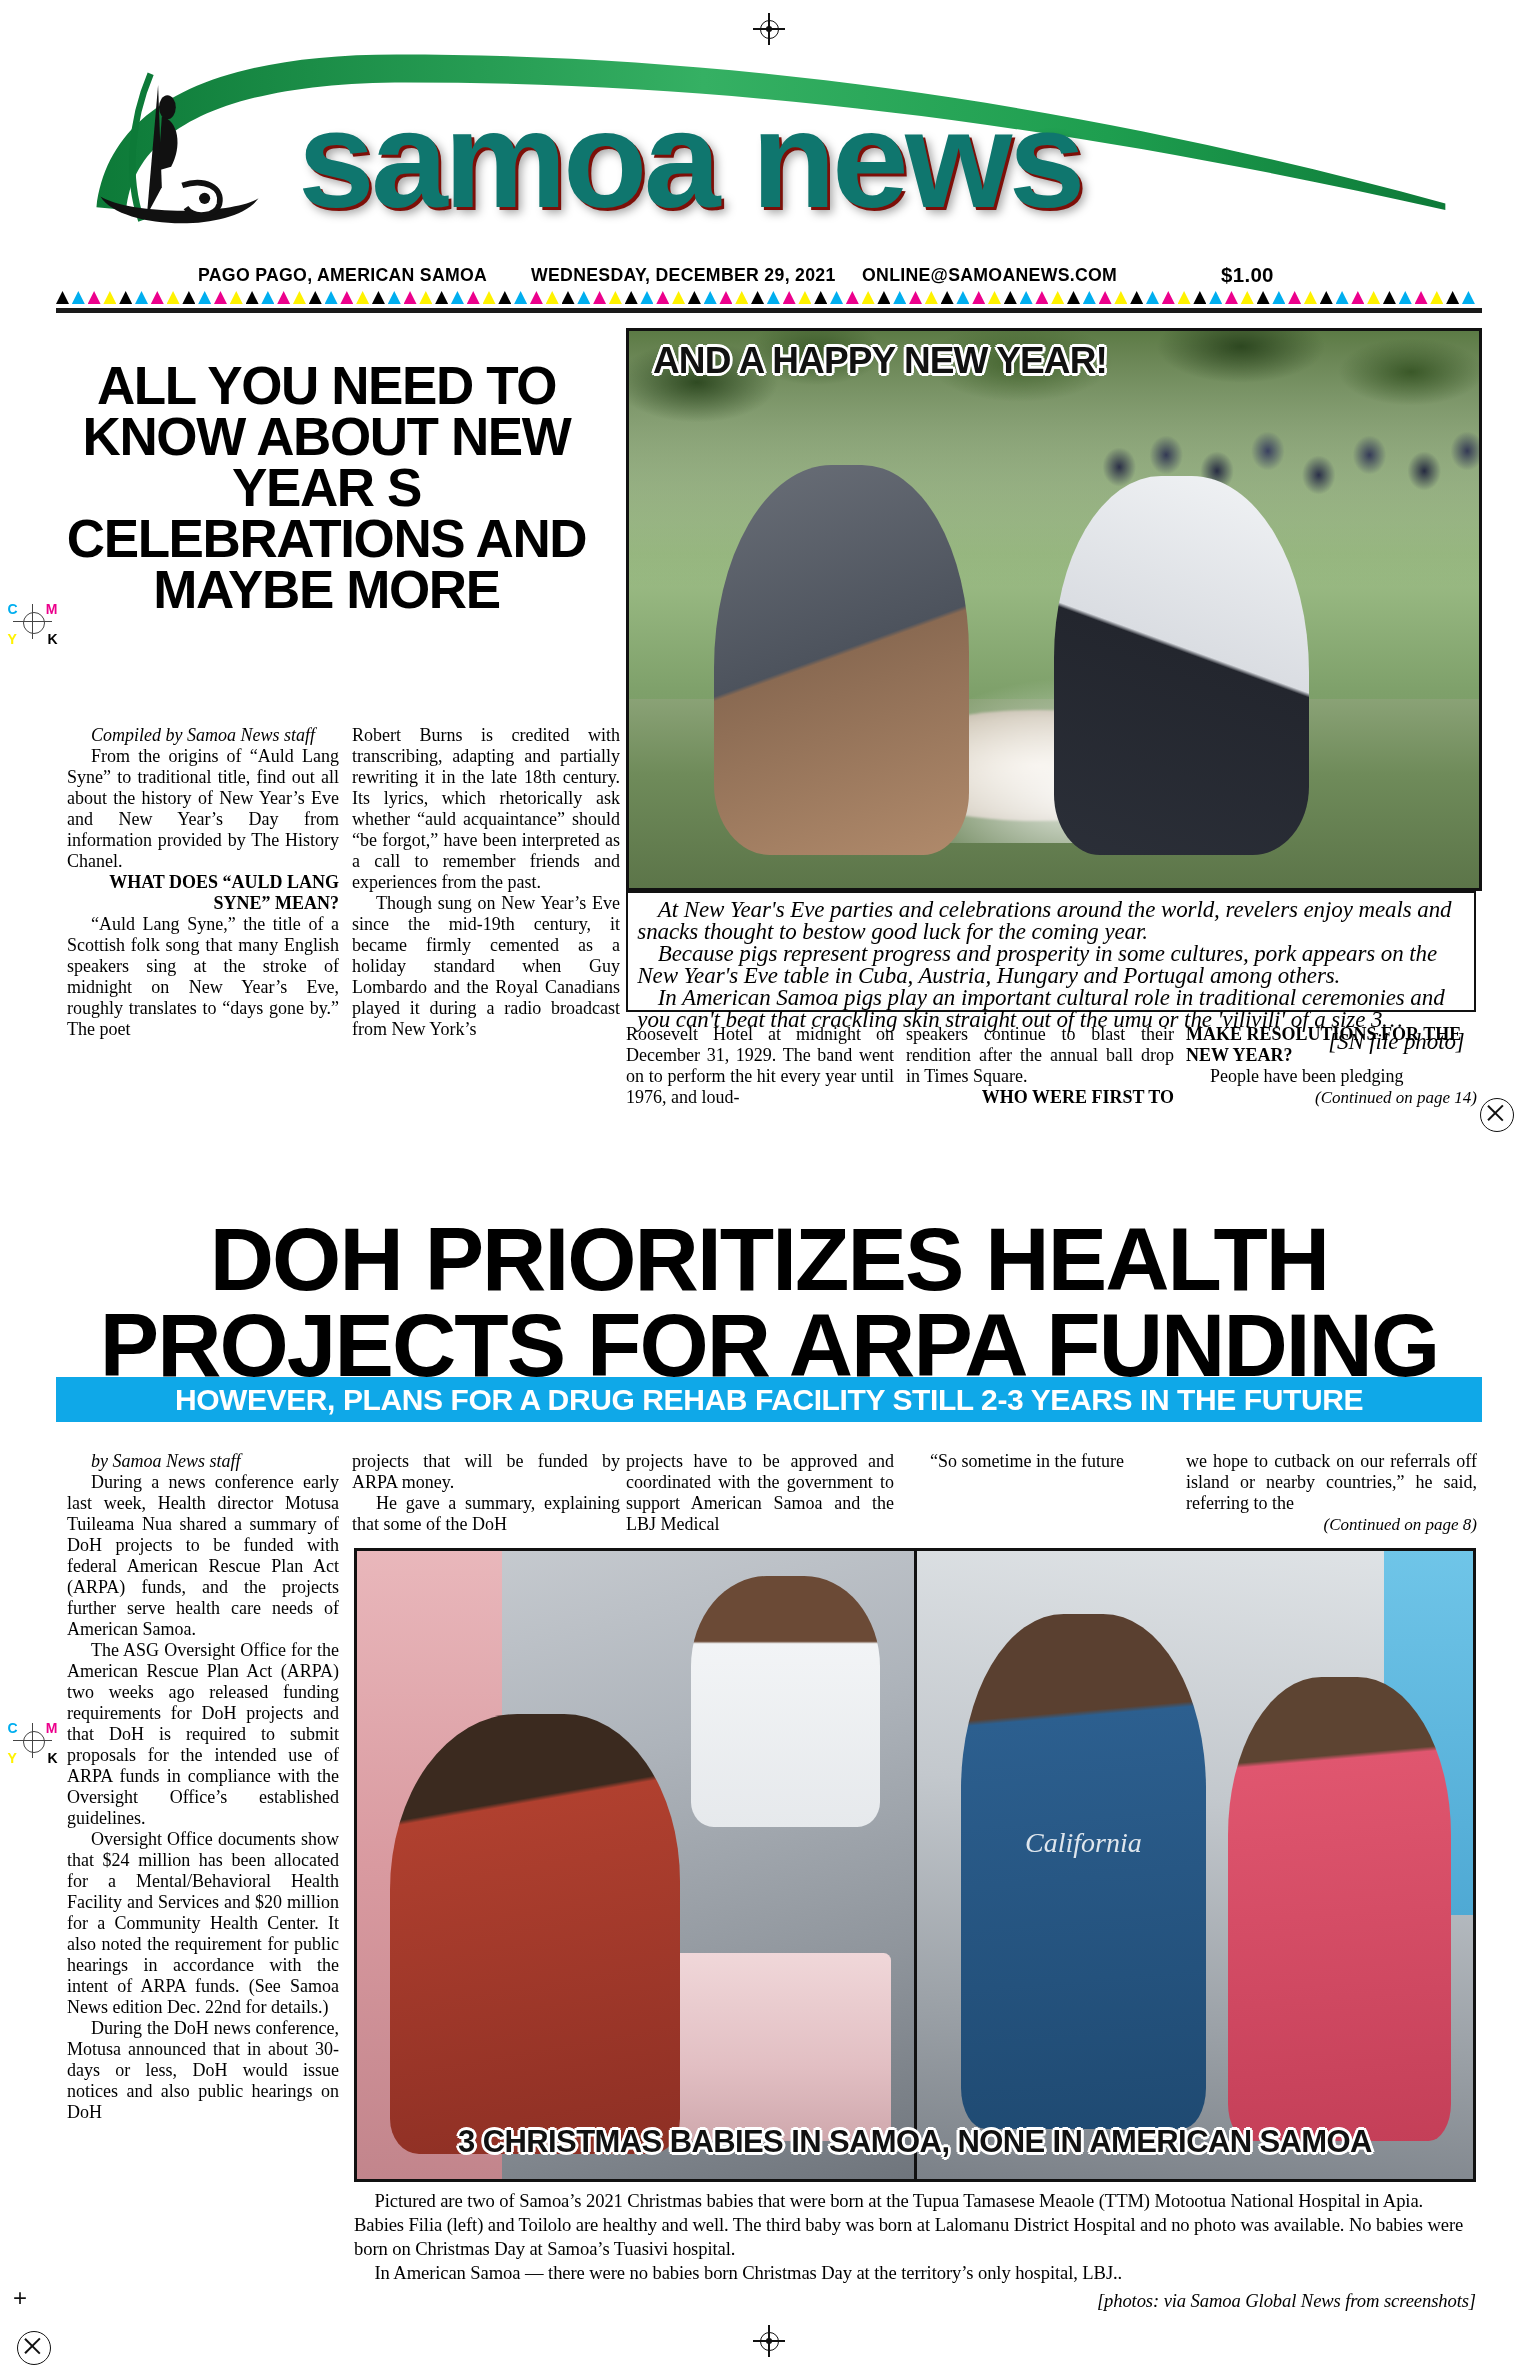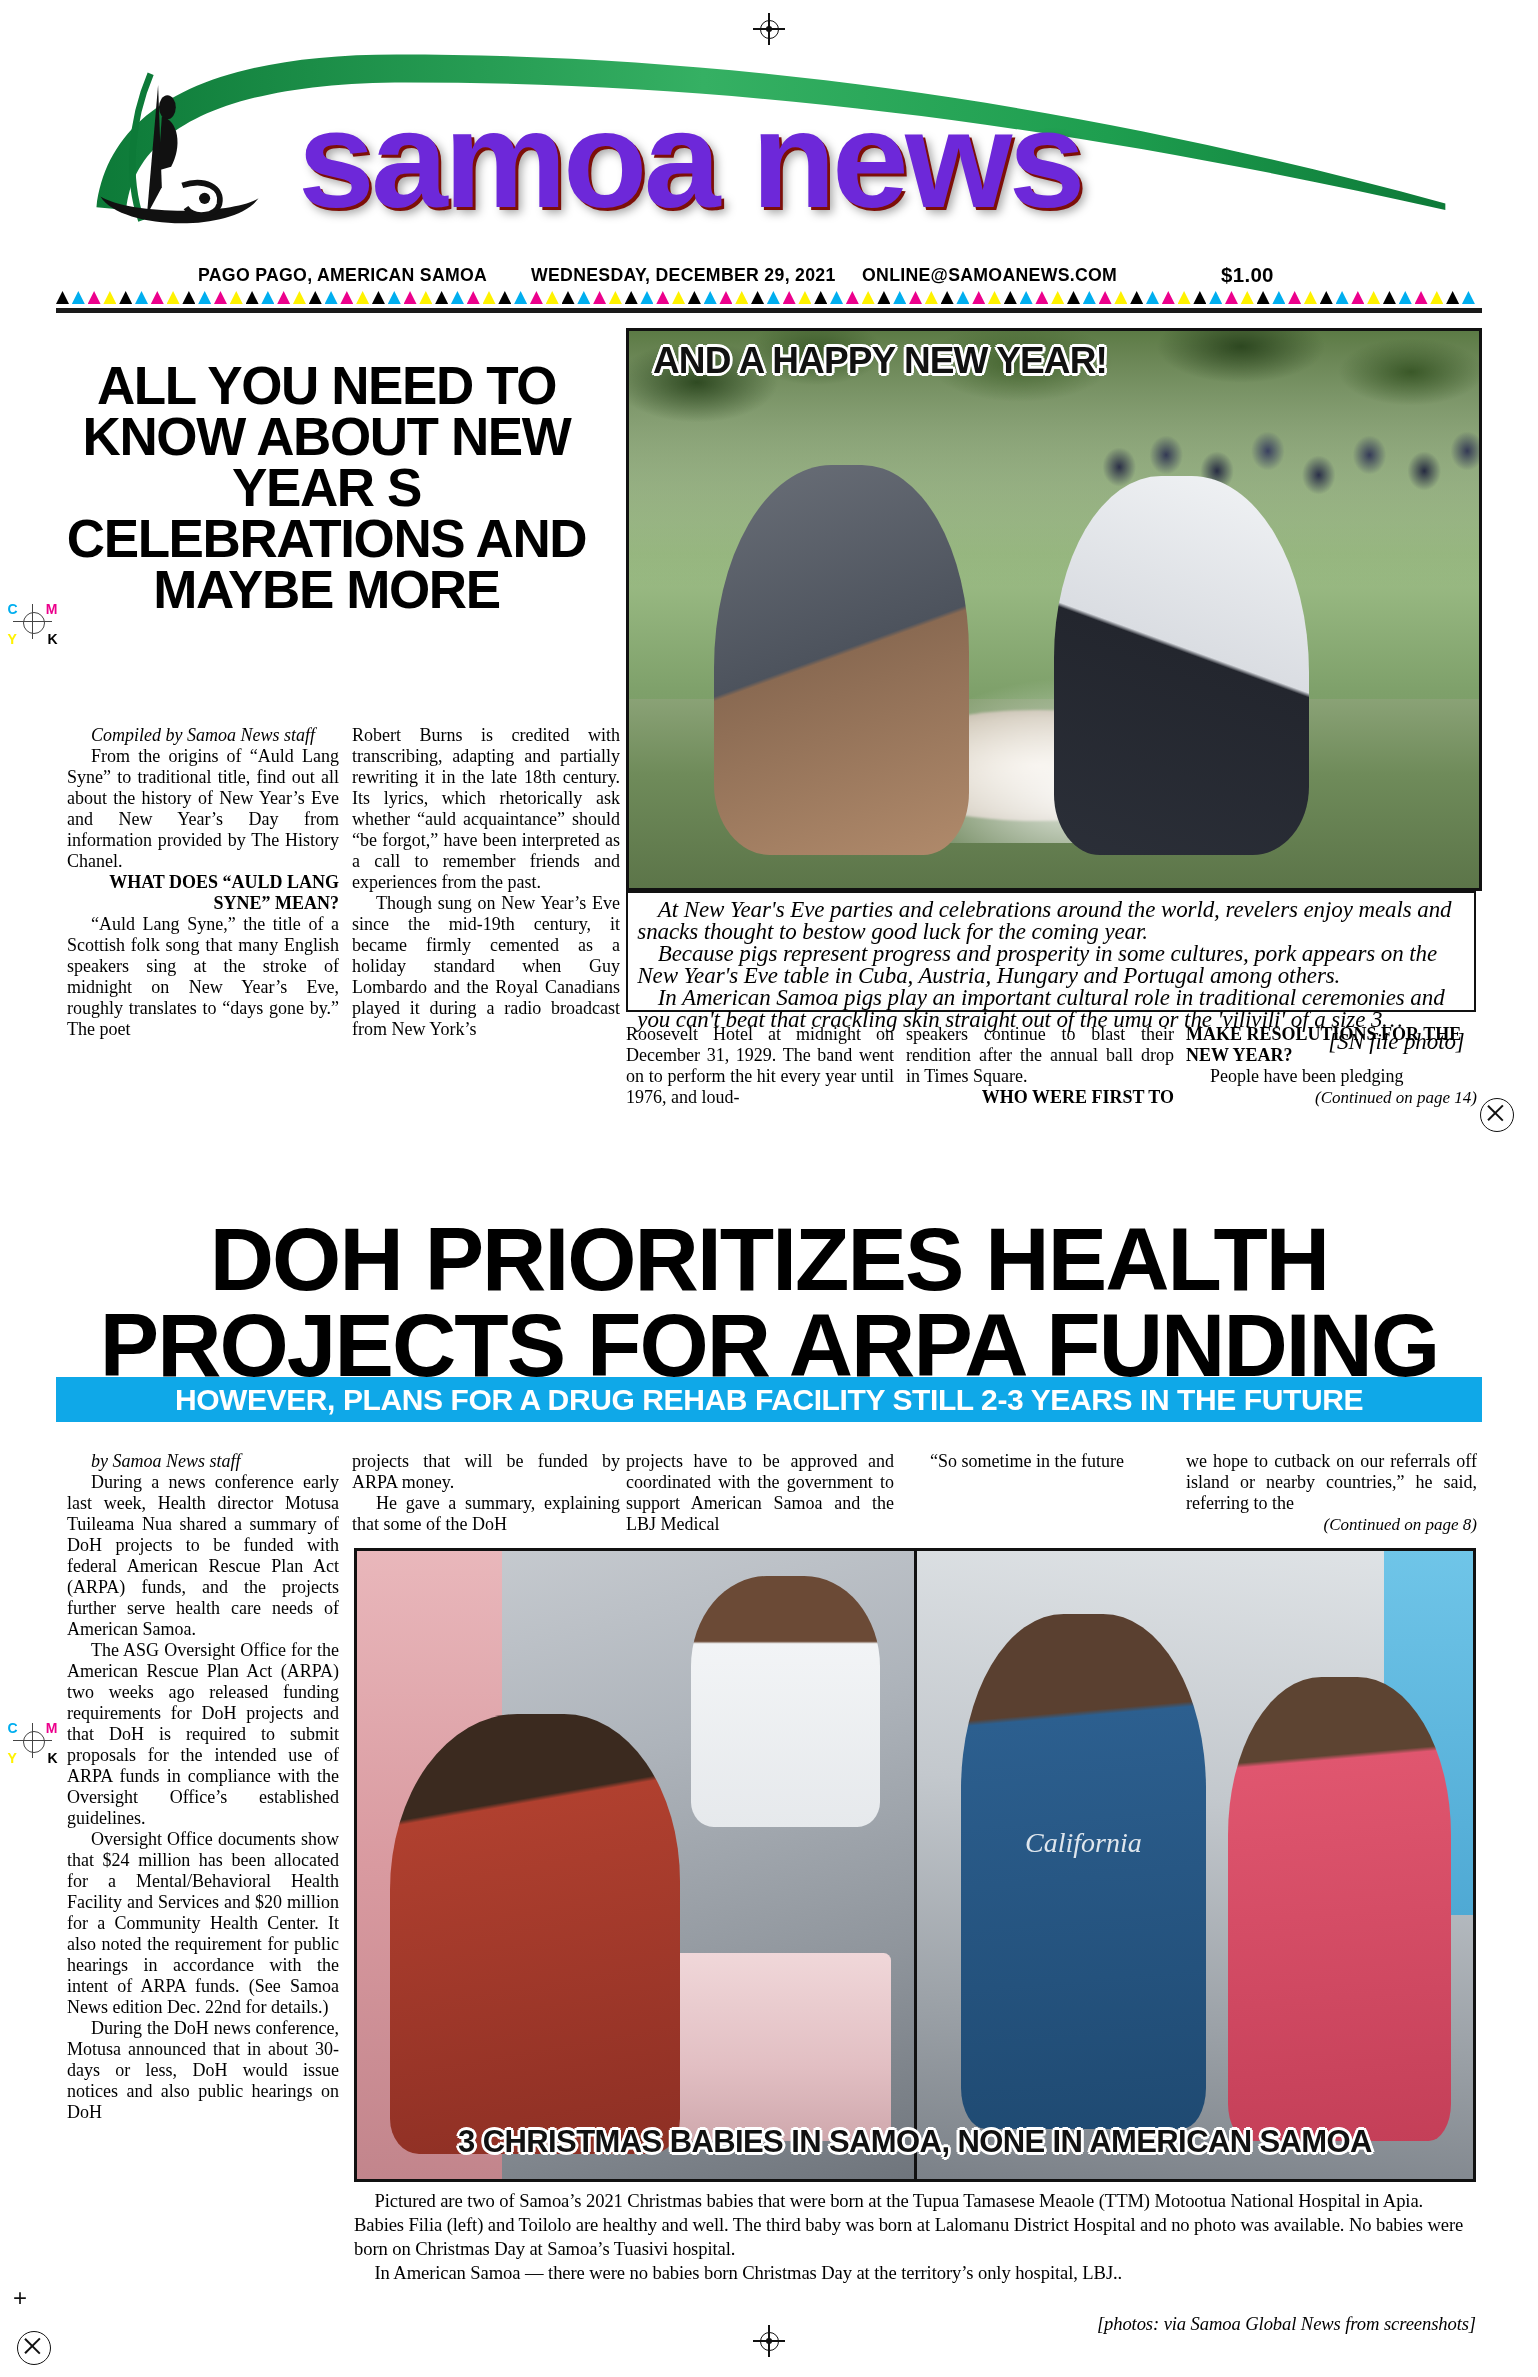--- a/index.html
+++ b/index.html
@@ -25,21 +25,21 @@
   .circx:before,.circx:after{content:"";position:absolute;left:3.7px;top:13px;width:20.5px;height:1.9px;background:#111;}
   .circx:before{transform:rotate(45deg);}
   .circx:after{transform:rotate(-45deg);}
 
   
   .masthead{position:absolute;left:0;top:47px;width:1538px;height:214px;}
   .arc{position:absolute;left:89px;top:0;width:1361px;height:163px;}
   .logo-fish{position:absolute;left:93px;top:18.6px;width:186px;height:168px;}
   .wordmark{position:absolute;left:298px;top:42px;width:1212px;height:149px;
     font-family:"Liberation Sans",sans-serif;font-weight:bold;font-size:138px;letter-spacing:-3.7px;
-    color:#6d28d9;line-height:140px;
+    color:#0f766e;line-height:140px;
     text-shadow: 2.8px 2.8px 0 #7d0f08, 5.6px 5.6px 9.3px rgba(0,0,0,.35);}
   .dateline{position:absolute;left:0;top:263px;width:1538px;height:24px;
     font-family:"Liberation Sans",sans-serif;font-weight:bold;font-size:17.7px;letter-spacing:0.3px;
     display:flex;align-items:center;}
   .dateline span{white-space:nowrap;}
   .dl-place{position:absolute;left:198px;}
   .dl-date{position:absolute;left:531px;text-align:right;}
   .dl-email{position:absolute;left:862px;}
   .dl-price{position:absolute;left:1221px;font-size:20.5px;}
   .colorbar{position:absolute;left:56px;top:291px;width:1426px;height:13px;overflow:hidden;display:flex;}
@@ -162,21 +162,21 @@
   .kicker2{position:absolute;left:0;bottom:18.6px;width:100%;text-align:center;
     font-family:"Liberation Sans",sans-serif;font-weight:bold;font-size:31px;letter-spacing:-0.6px;
     color:#111;text-shadow:
       -1.9px -1.9px 0 #fff, 1.9px -1.9px 0 #fff, -1.9px 1.9px 0 #fff, 1.9px 1.9px 0 #fff,
       -2.8px 0 0 #fff, 2.8px 0 0 #fff, 0 -2.8px 0 #fff, 0 2.8px 0 #fff;}
 
   
   .capbox2{position:absolute;left:354px;top:2189px;width:1122px;}
   .capbox2 p{margin:0;text-indent:20.5px;font-size:18.6px;line-height:24px;
      font-family:"Liberation Serif",serif;letter-spacing:-0.1px;}
-  .capbox2 p.credit{text-indent:0;text-align:right;font-style:italic;margin-top:27px;}
+  .capbox2 p.credit{text-indent:0;text-align:right;font-style:italic;margin-top:4px;}
 </style>
 </head>
 <body>
 
 <div class="page">
 
   <div class="regmark" style="left:753px;top:13px;">
     <div class="hbar"></div>
       <div class="vbar"></div>
       <div class="ring"></div>

